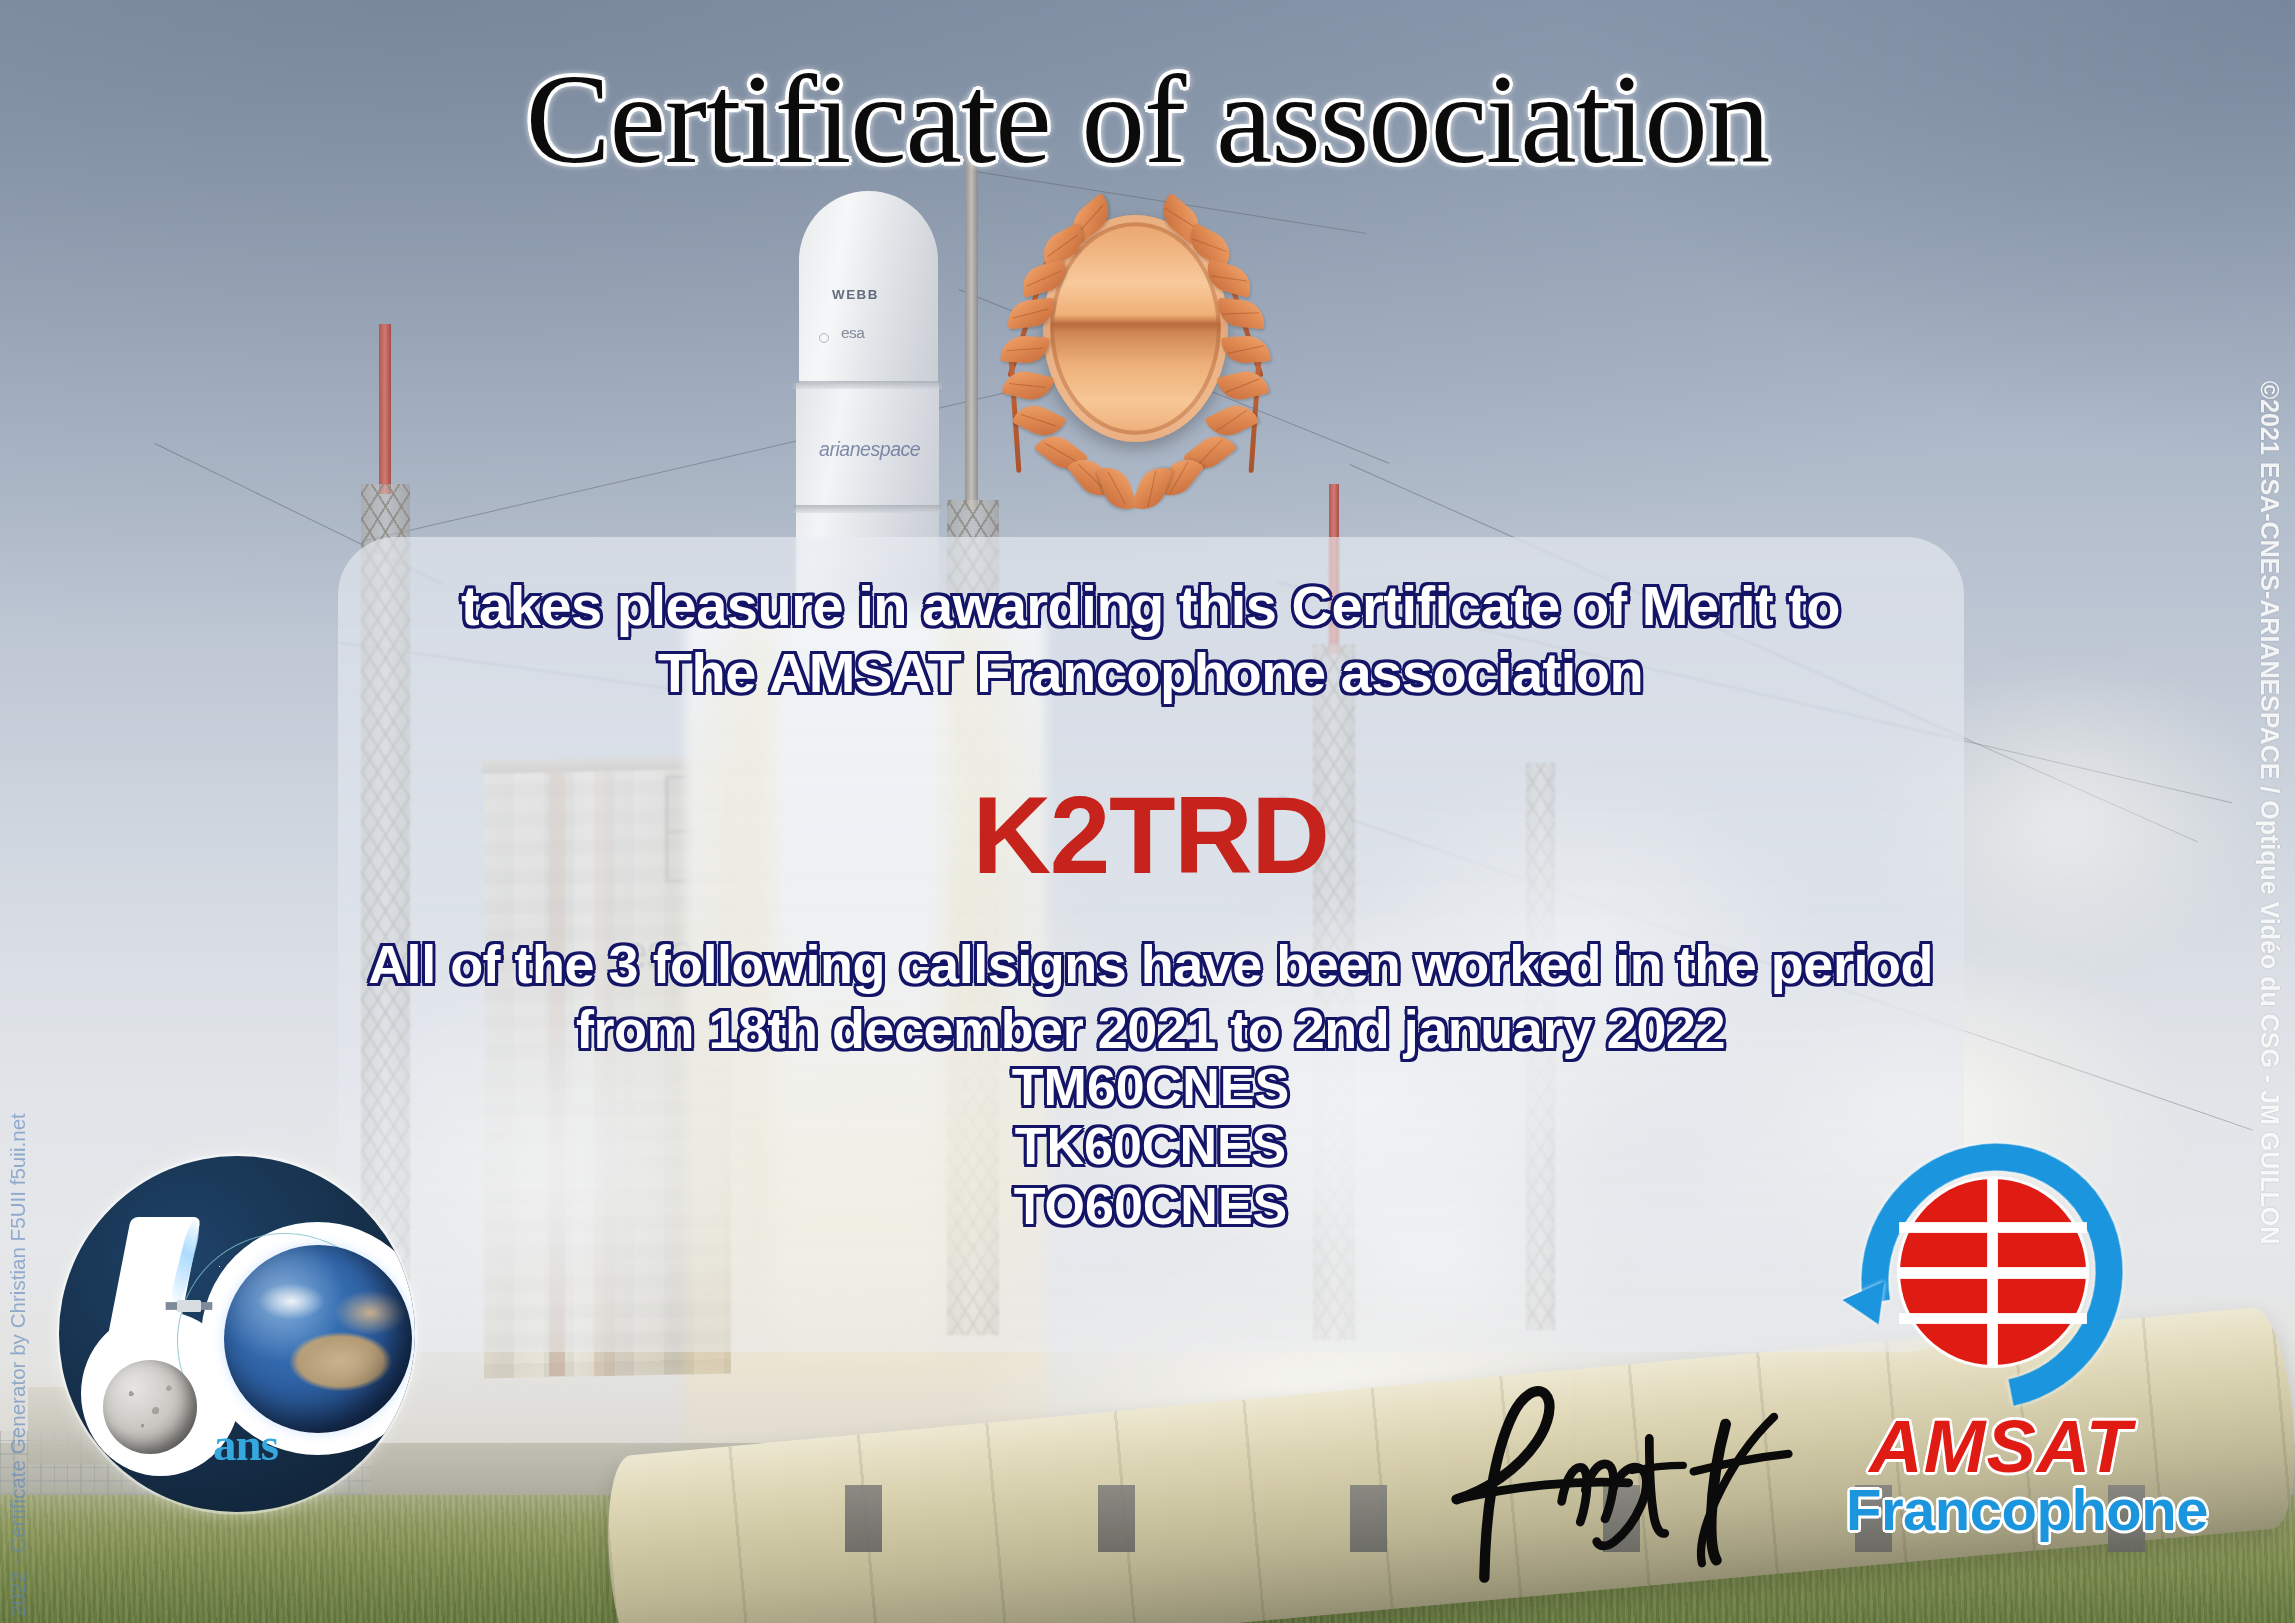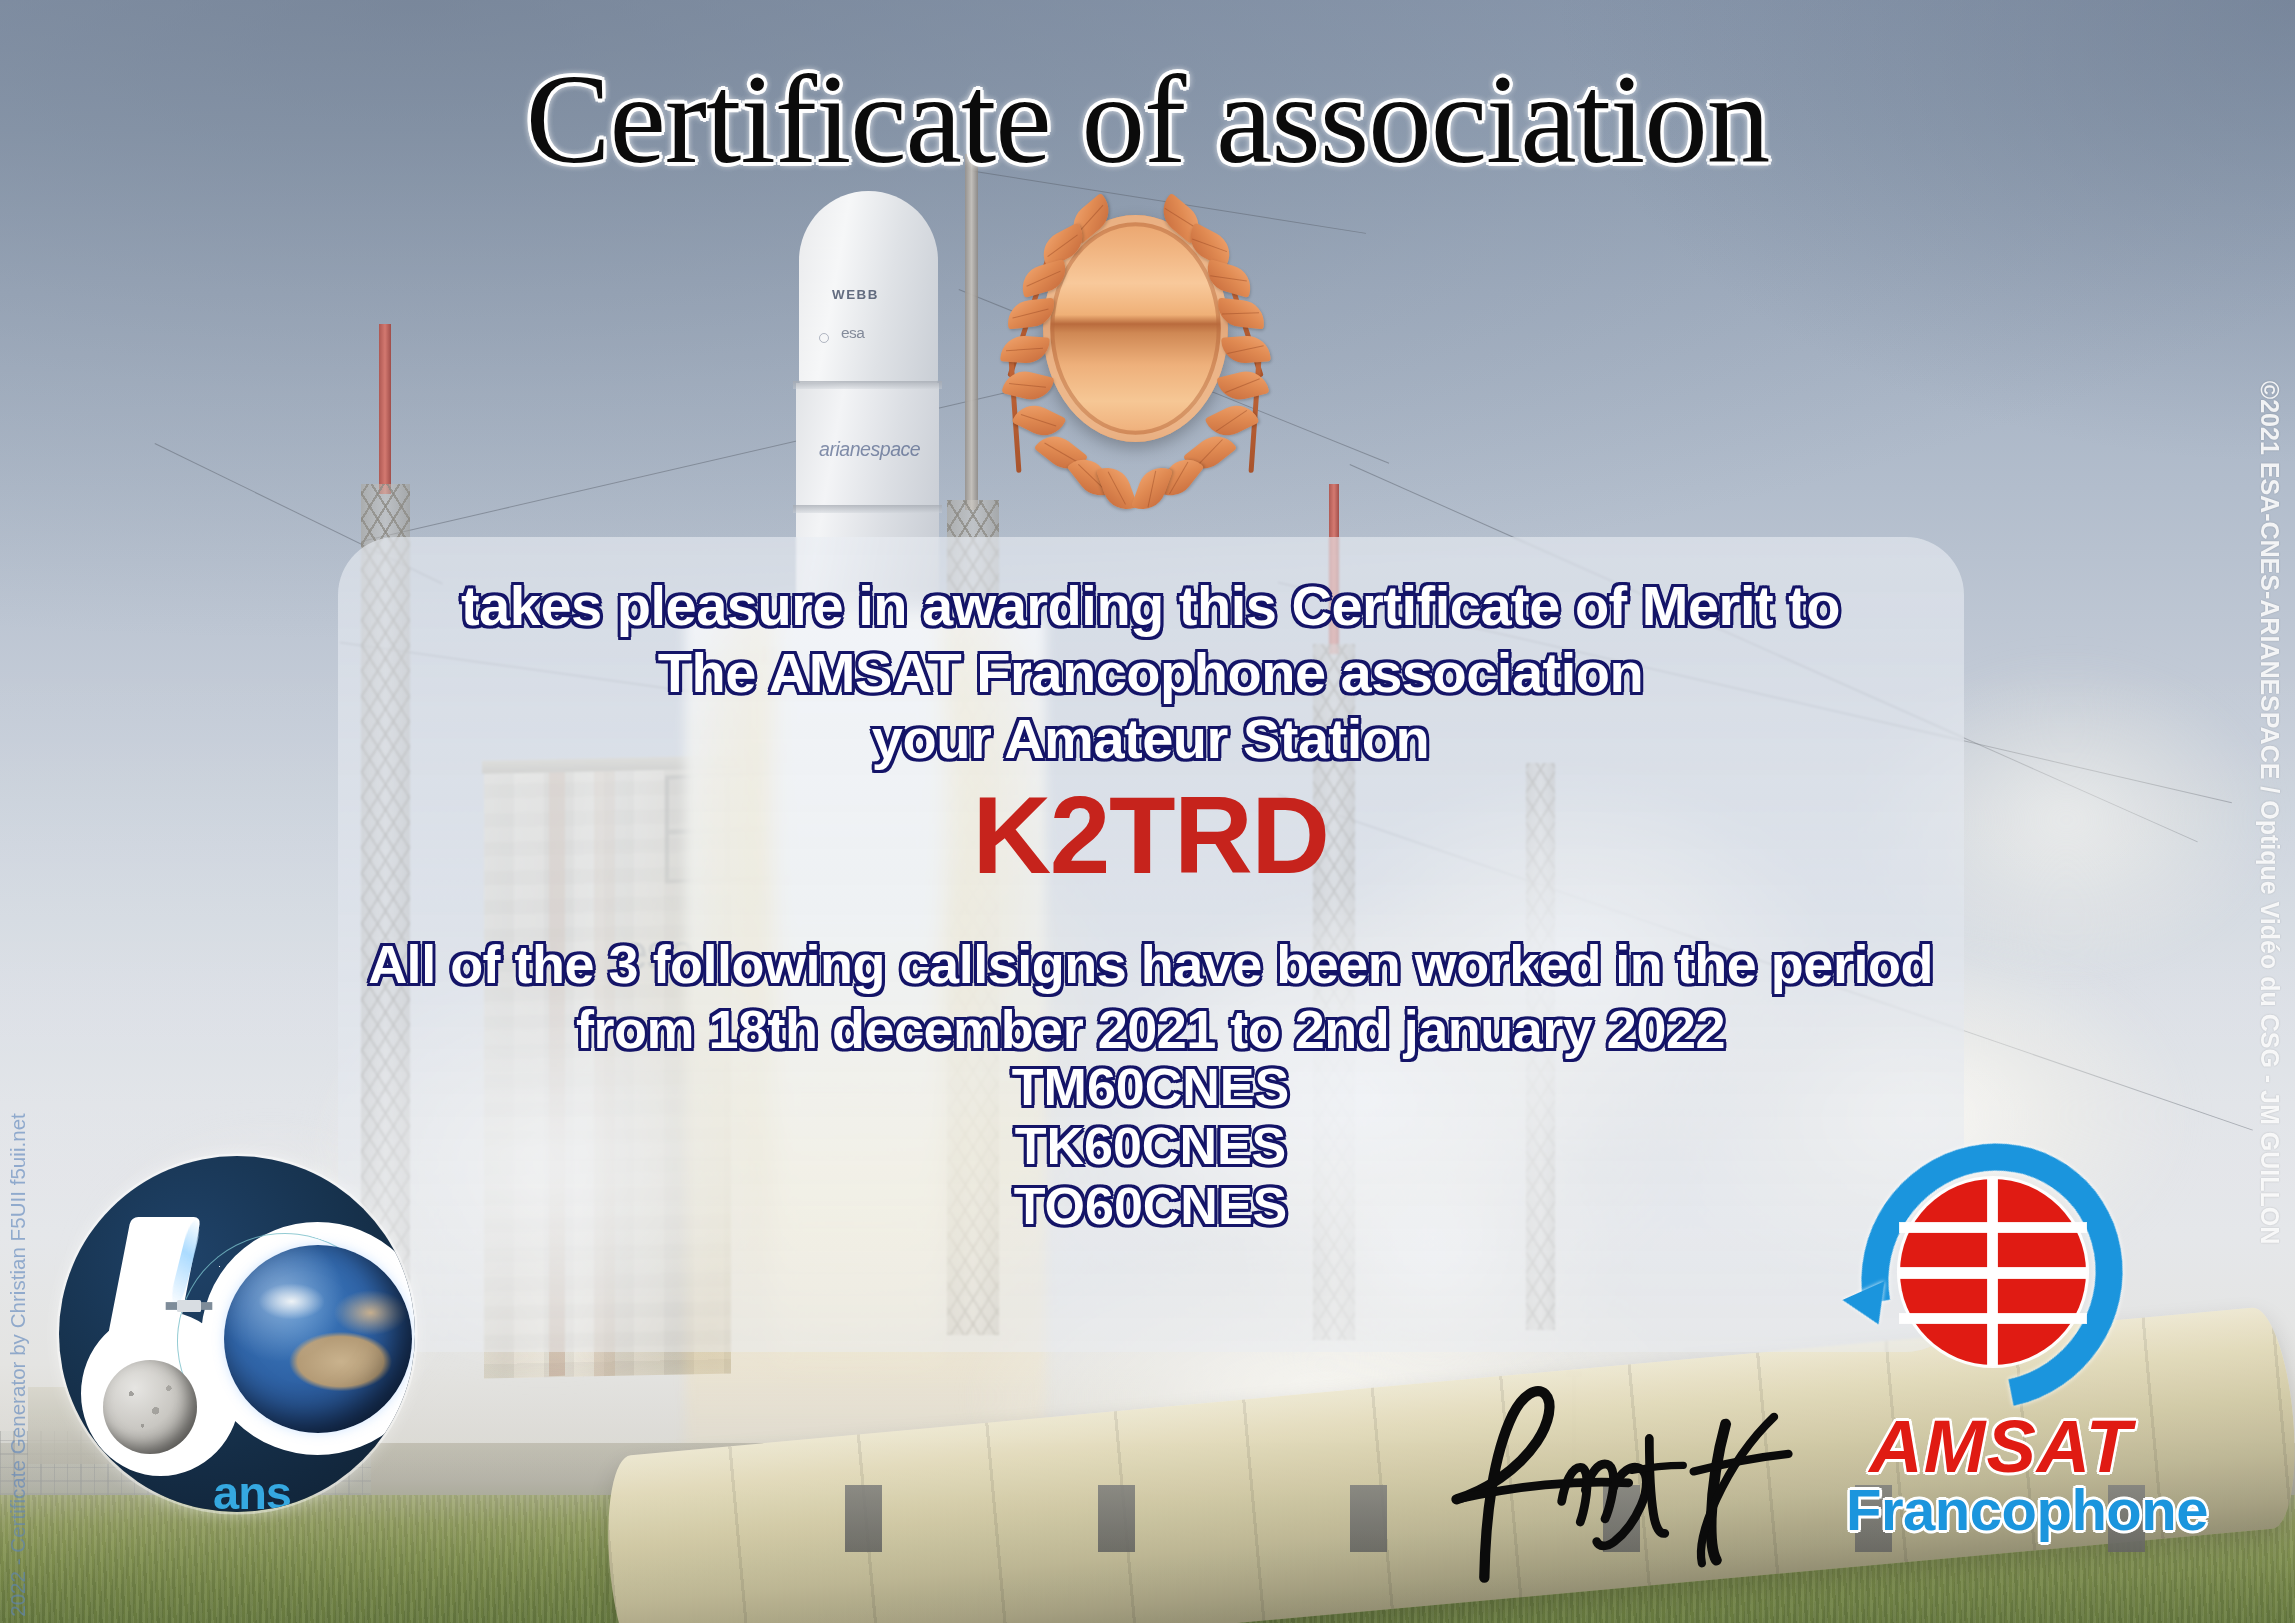--- a/index.html
+++ b/index.html
@@ -495,22 +495,21 @@
   .comet {
     position:absolute; left:120px; top:63px; width:13.4px; height:88px;
     background:linear-gradient(200deg, rgba(255,255,255,.95) 0%, rgba(150,210,255,.8) 40%, rgba(120,190,255,0) 100%);
     border-radius:50%/30%;
     transform:rotate(14deg);
     filter:blur(0.5px);
   }
   .ans {
     position:absolute; left:154px; top:261px;
     font-size:47px; font-weight:700; color:#35a8e0; letter-spacing:-1px;
-    font-family:Liberation Sans, sans-serif;
-    margin-top:48px;
+    font-family:Liberation Serif, serif;
   }
 
   
   .amsat {
     position:absolute; left:1844px; top:1142px; width:314px; height:407px;
   }
   .amsat-arrow {
     position:absolute; left:18.6px; top:0; width:258px; height:268px;
     border-radius:50%;
     border:27px solid #1b95dd;
@@ -706,21 +705,20 @@
 
     <div class="leaf" style="left:115px; top:301px; transform:rotate(70deg);"></div>
     <div class="leaf flip" style="left:150px; top:301px; transform:rotate(-70deg);"></div>
   </div>
 
   <div class="panel"></div>
 
   <div class="award-block outlined">
     <div>takes pleasure in awarding this Certificate of Merit to</div>
     <div>The AMSAT Francophone association</div>
-    <div>your Amateur Station</div>
   </div>
 
   <div class="callsign">K2TRD</div>
 
   <div class="period-block outlined">
     <div>All of the 3 following callsigns have been worked in the period</div>
     <div>from 18th december 2021 to 2nd january 2022</div>
   </div>
 
   <div class="worked-list outlined">

